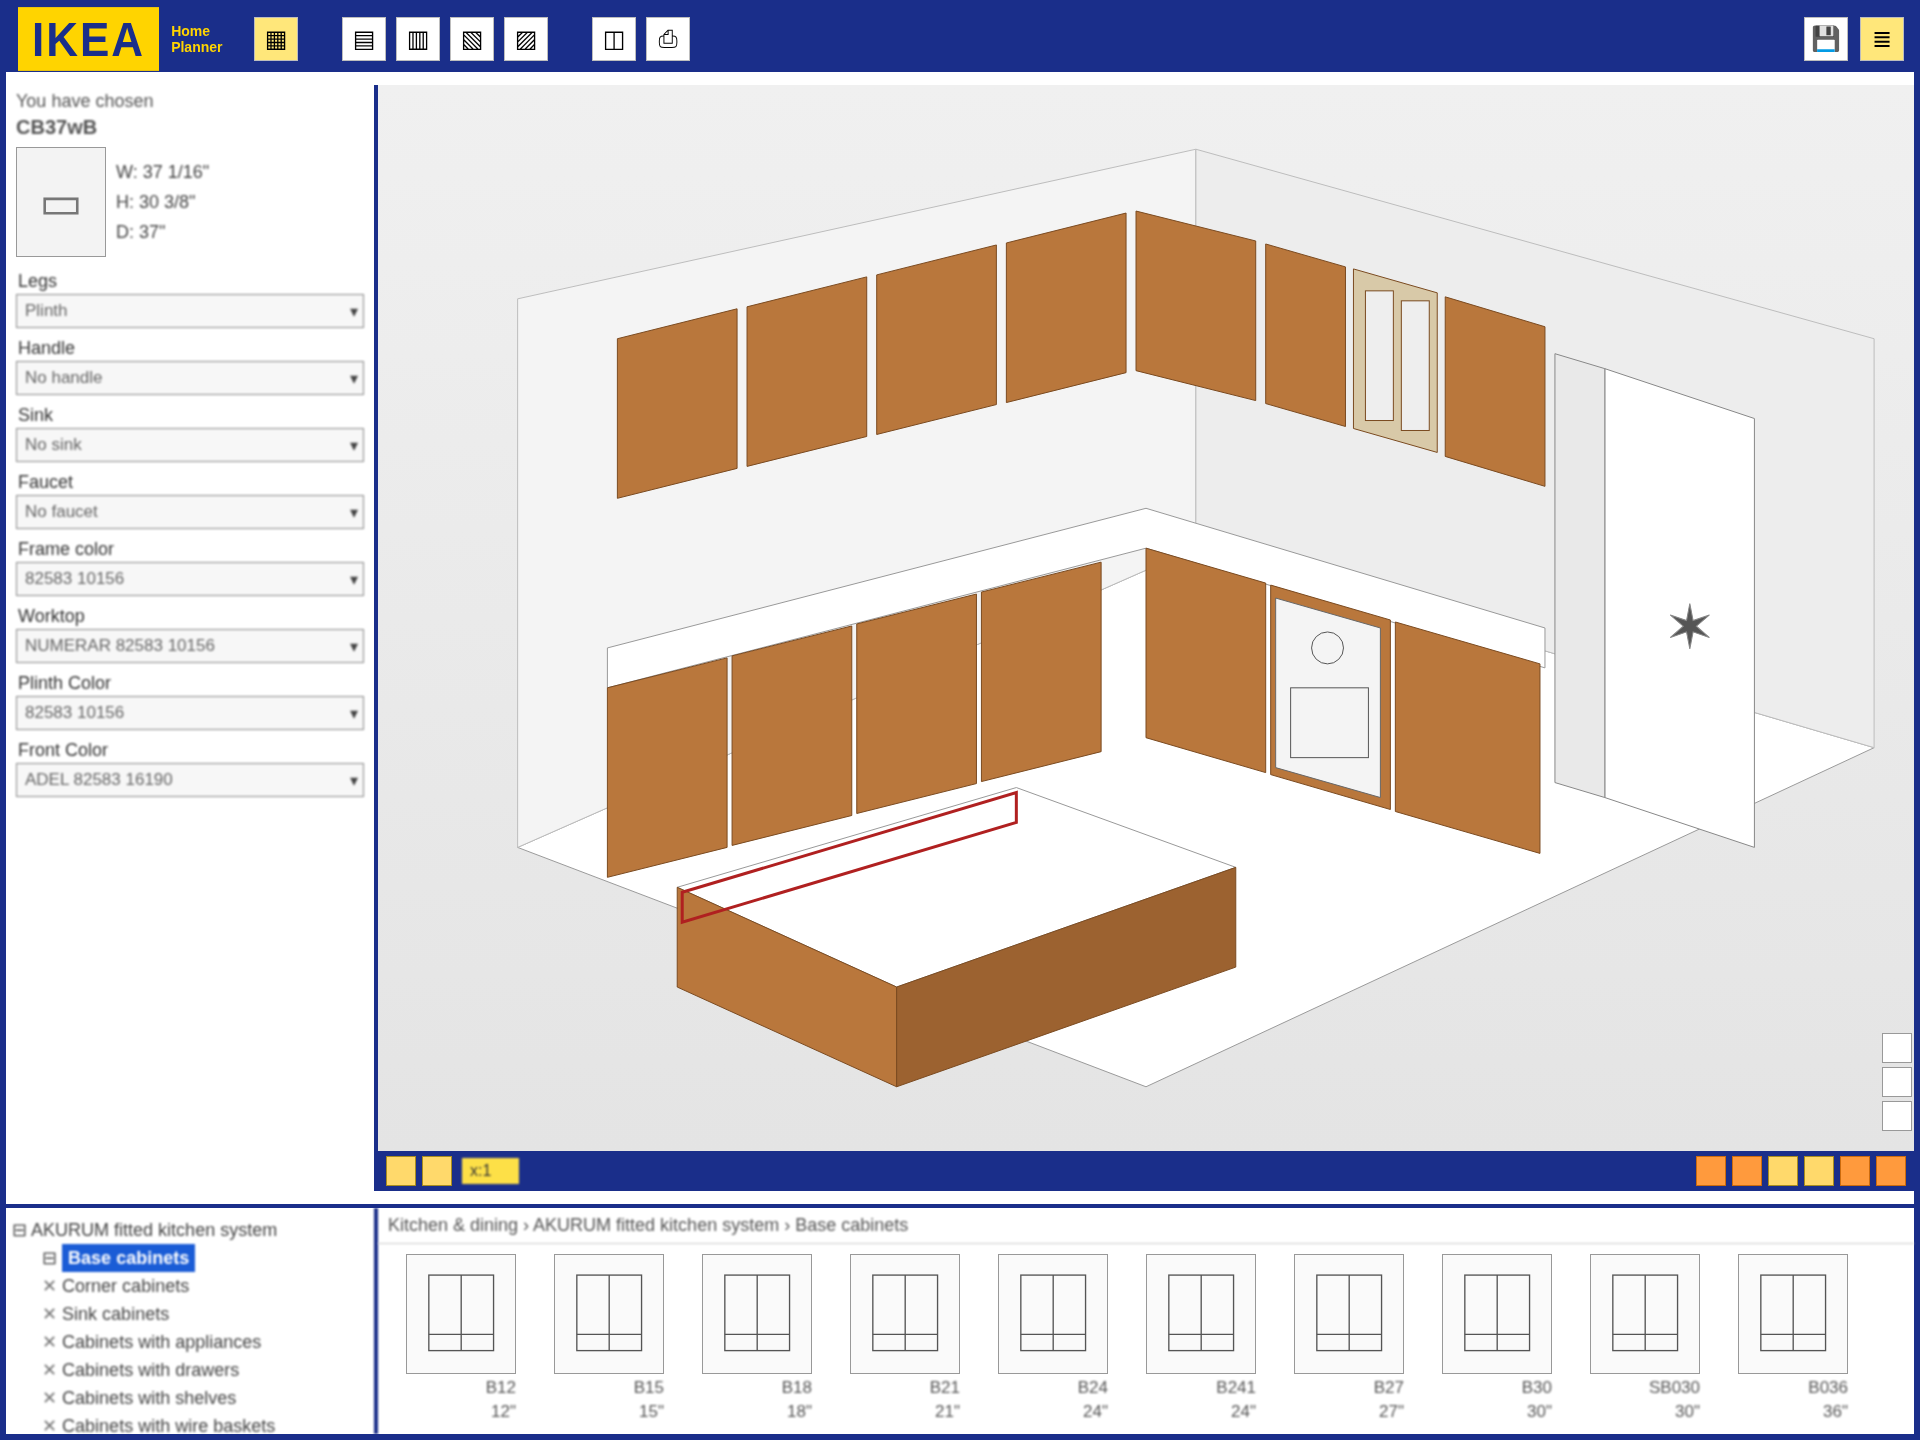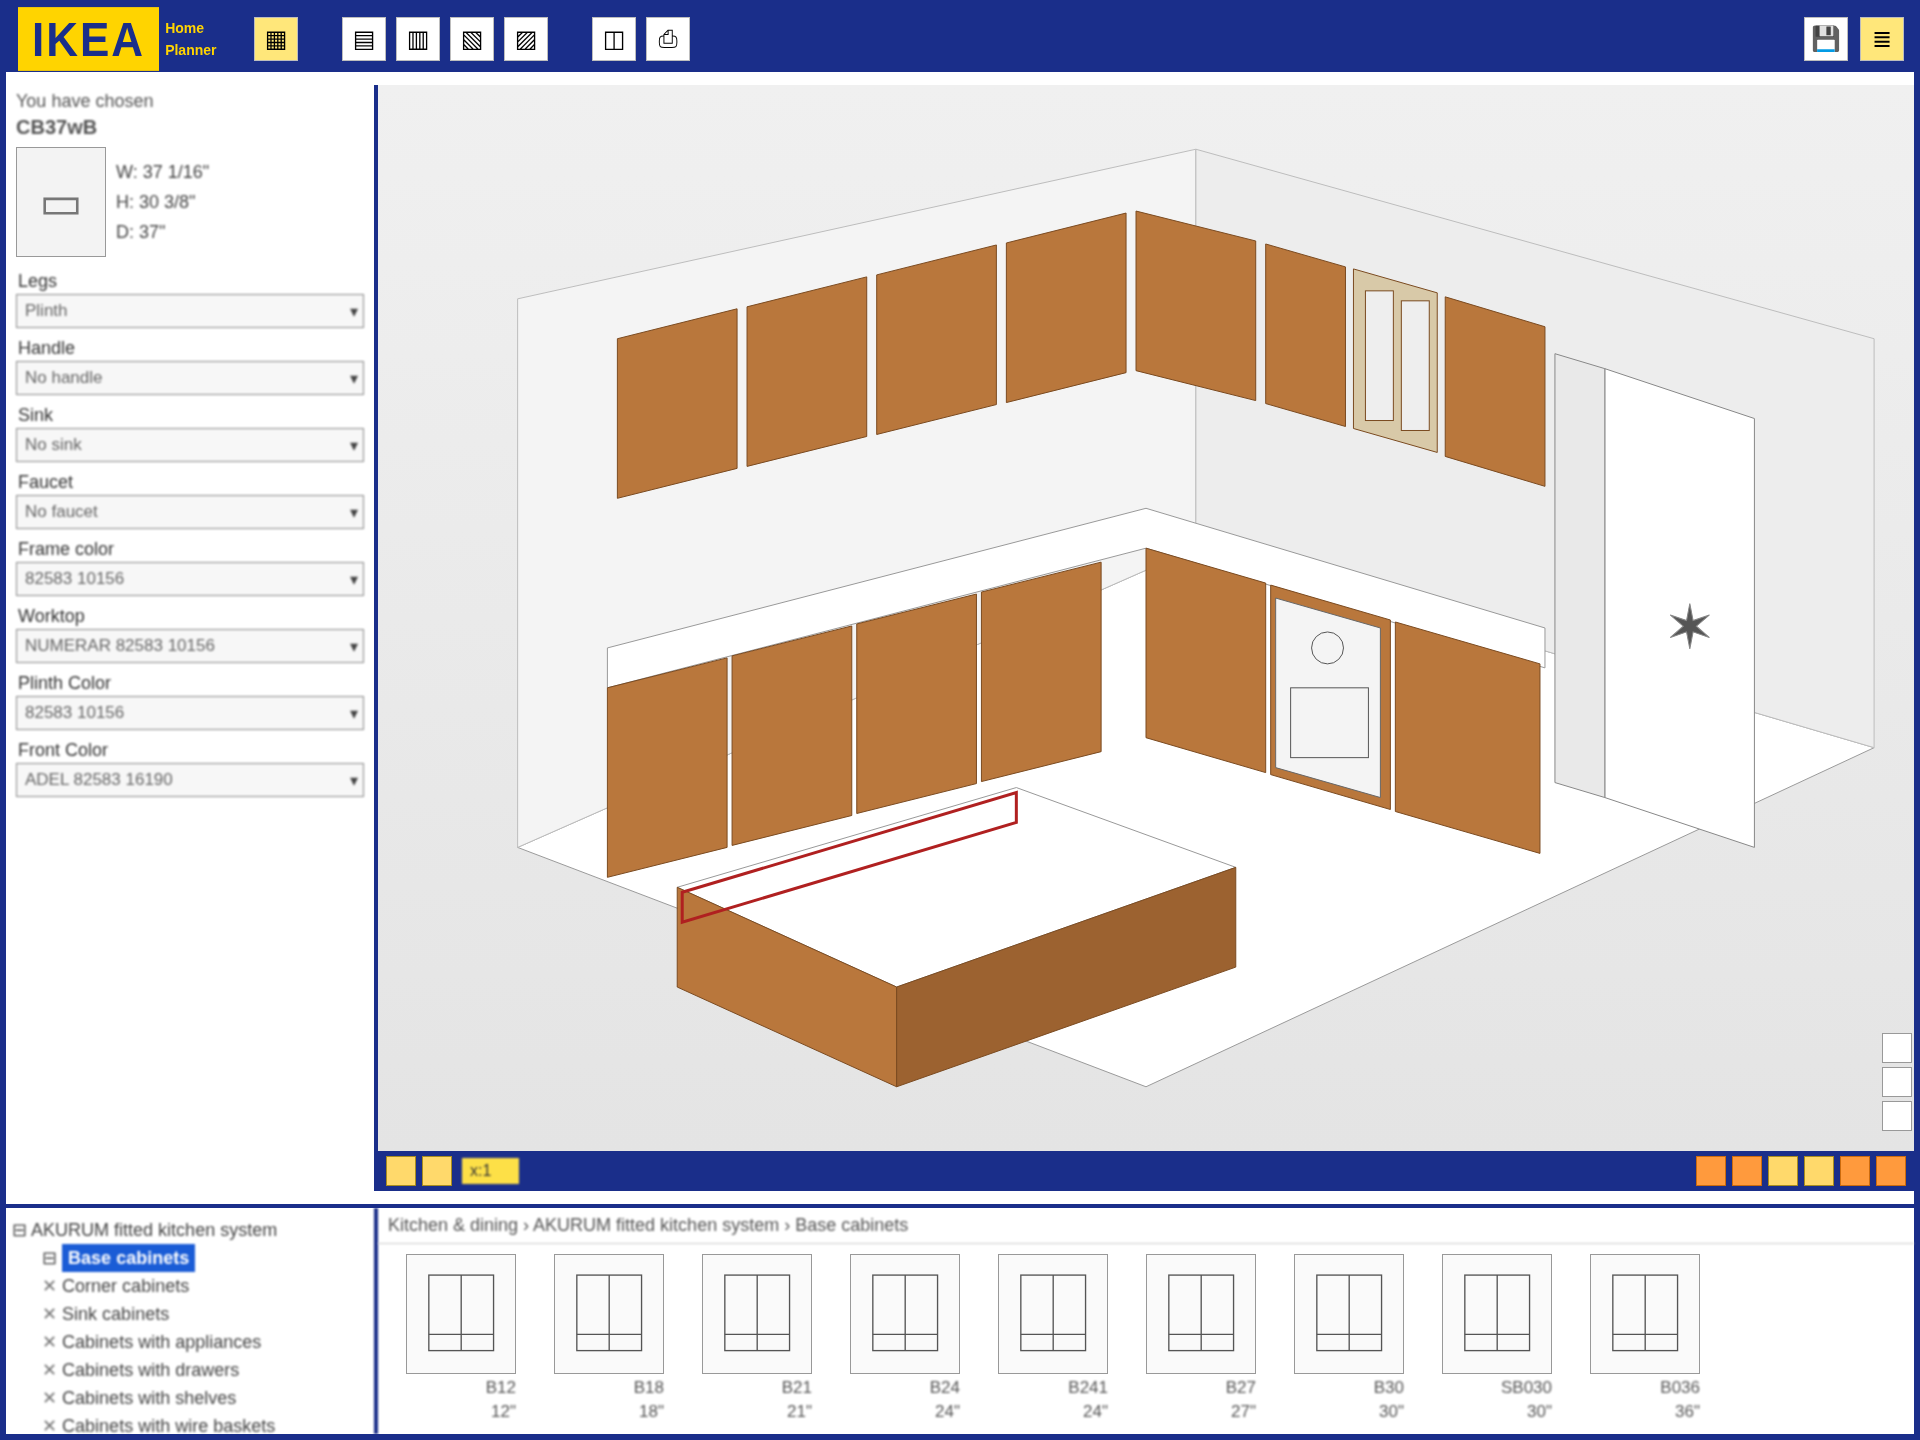--- a/index.html
+++ b/index.html
@@ -28,21 +28,21 @@
   }
   .logo-ikea {
     background: #ffd400;
     color: #1a2e8a;
     font-weight: 900;
     font-size: 44px;
     padding: 4px 14px 4px 14px;
     letter-spacing: 2px;
     transform: scaleY(1.1);
   }
-  .logo-sub { color: #ffd400; font-size: 14px; font-weight: 700; margin-left: 6px; line-height: 22px; }
+  .logo-sub { color: #ffd400; font-size: 14px; font-weight: 700; margin-left: 12px; line-height: 16px; }
   .tb-btn {
     width: 44px; height: 44px;
     background: #fff; border: 1px solid #bdbdbd;
     display: flex; align-items: center; justify-content: center;
     font-size: 24px;
   }
   .tb-btn.yellow { background: #ffe77a; }
   .tb-spacer { margin-left: 18px; }
   .tb-right { margin-left: auto; display: flex; gap: 12px; }
 
@@ -356,20 +356,31 @@
             <div class="t2">12"</div>
           </div>
           <div class="thumb-card">
             <div class="img">
               <svg viewBox="0 0 60 70">
                 <rect x="6" y="6" width="48" height="56" fill="none" stroke="#555"></rect>
                 <line x1="30" y1="6" x2="30" y2="62" stroke="#555"></line>
                 <line x1="6" y1="50" x2="54" y2="50" stroke="#555"></line>
               </svg>
             </div>
+            <div class="t1">B15</div>
+            <div class="t2">15"</div>
+          </div>
+          <div class="thumb-card">
+            <div class="img">
+              <svg viewBox="0 0 60 70">
+                <rect x="6" y="6" width="48" height="56" fill="none" stroke="#555"></rect>
+                <line x1="30" y1="6" x2="30" y2="62" stroke="#555"></line>
+                <line x1="6" y1="50" x2="54" y2="50" stroke="#555"></line>
+              </svg>
+            </div>
             <div class="t1">B18</div>
             <div class="t2">18"</div>
           </div>
           <div class="thumb-card">
             <div class="img">
               <svg viewBox="0 0 60 70">
                 <rect x="6" y="6" width="48" height="56" fill="none" stroke="#555"></rect>
                 <line x1="30" y1="6" x2="30" y2="62" stroke="#555"></line>
                 <line x1="6" y1="50" x2="54" y2="50" stroke="#555"></line>
               </svg>

